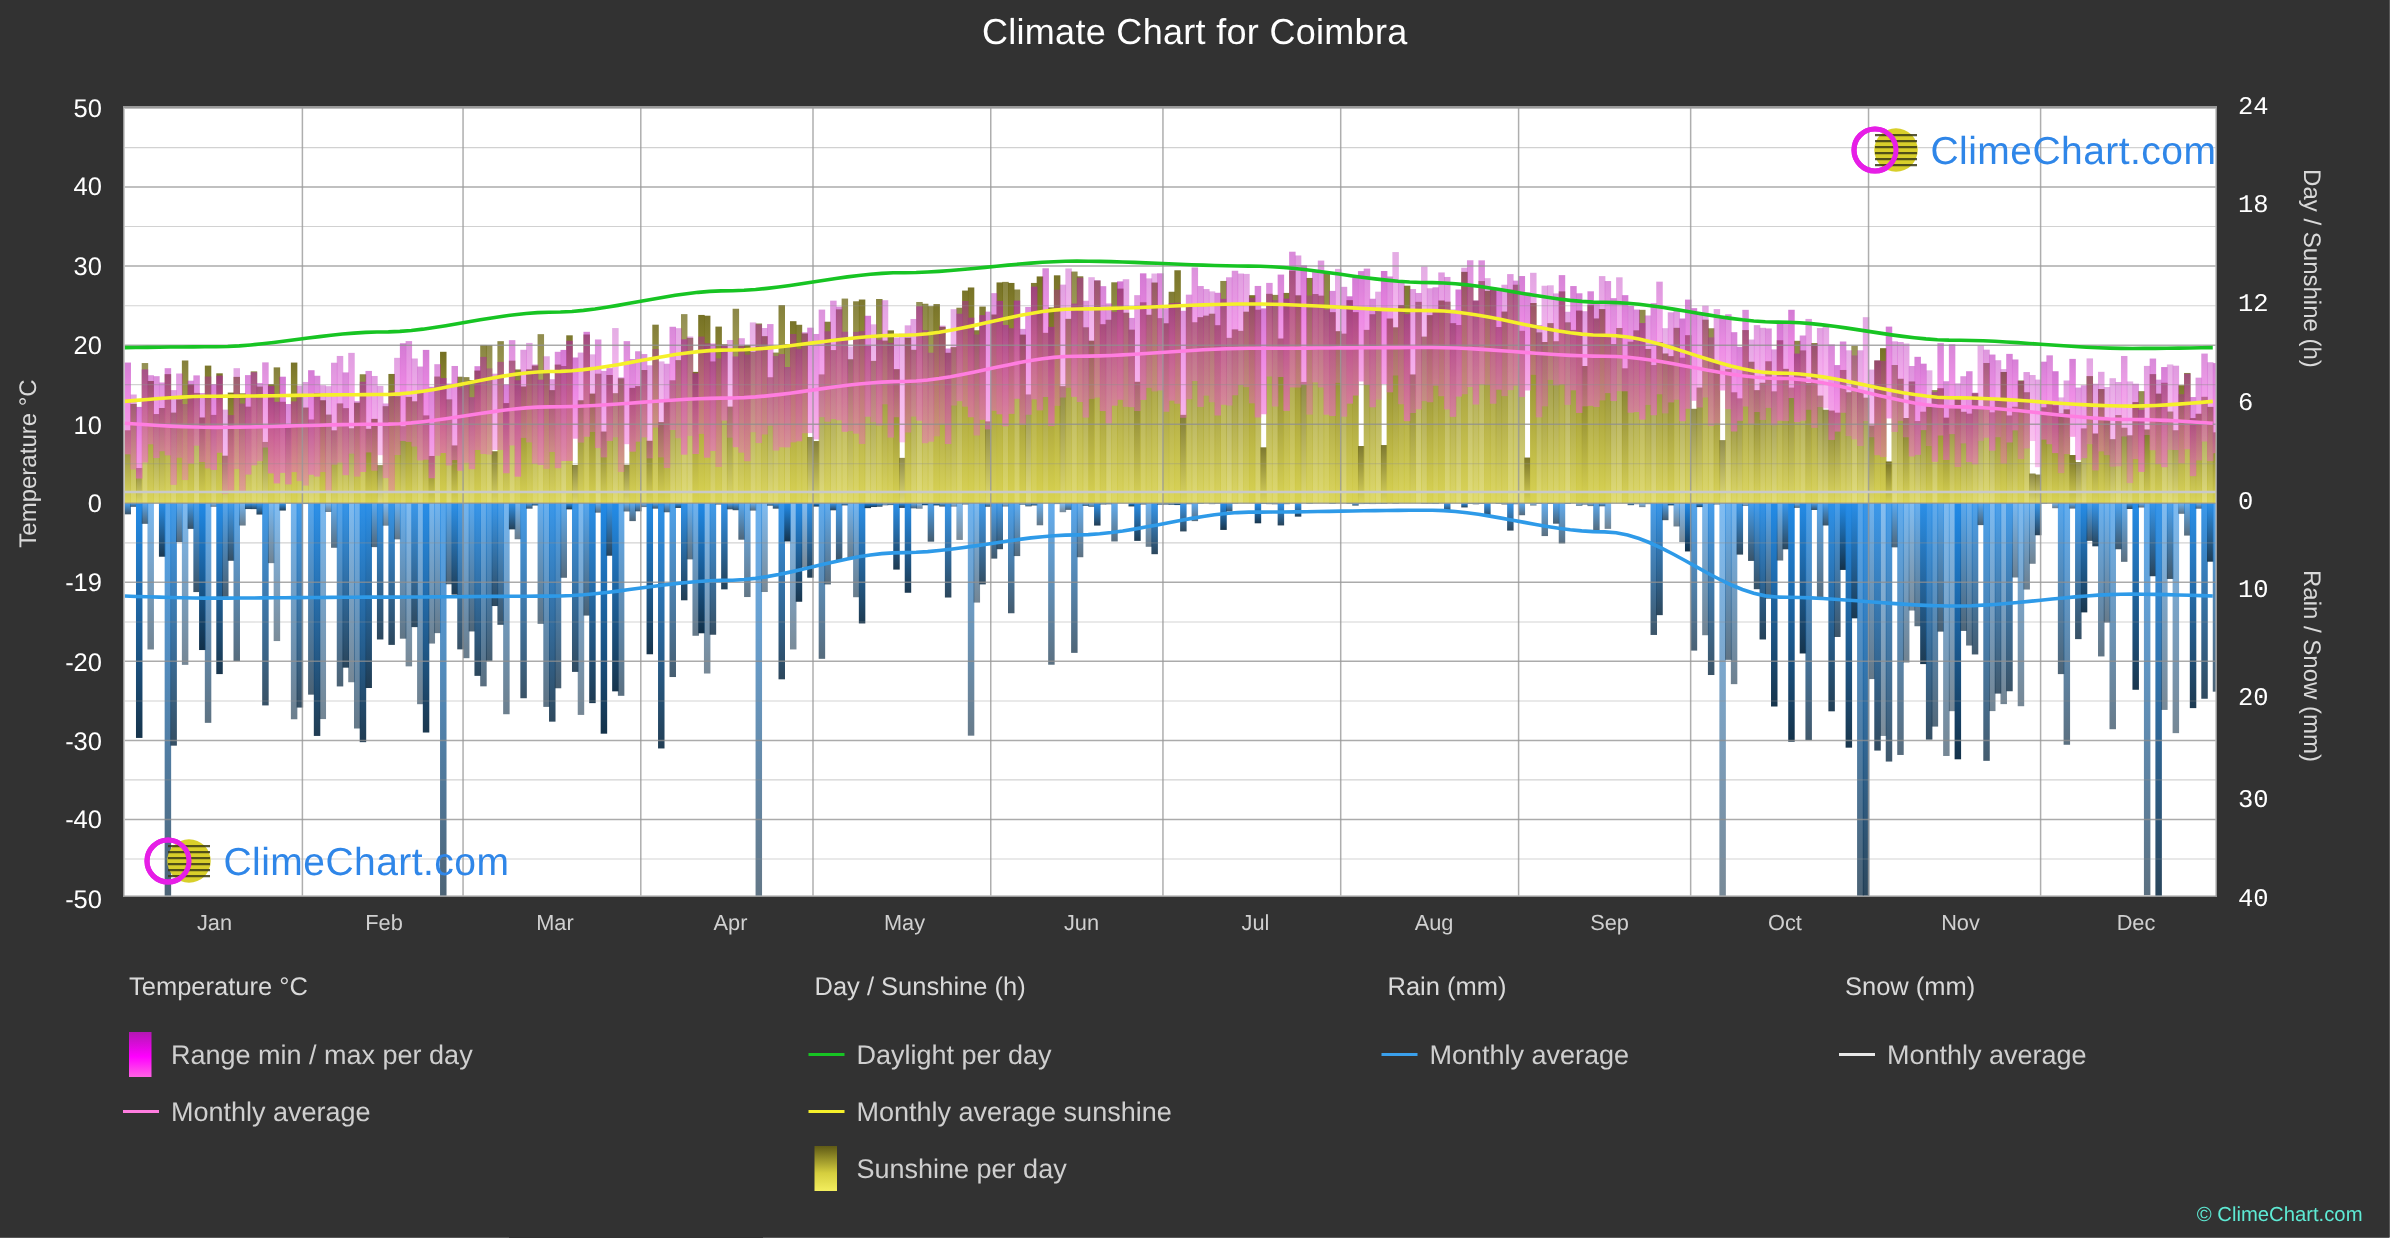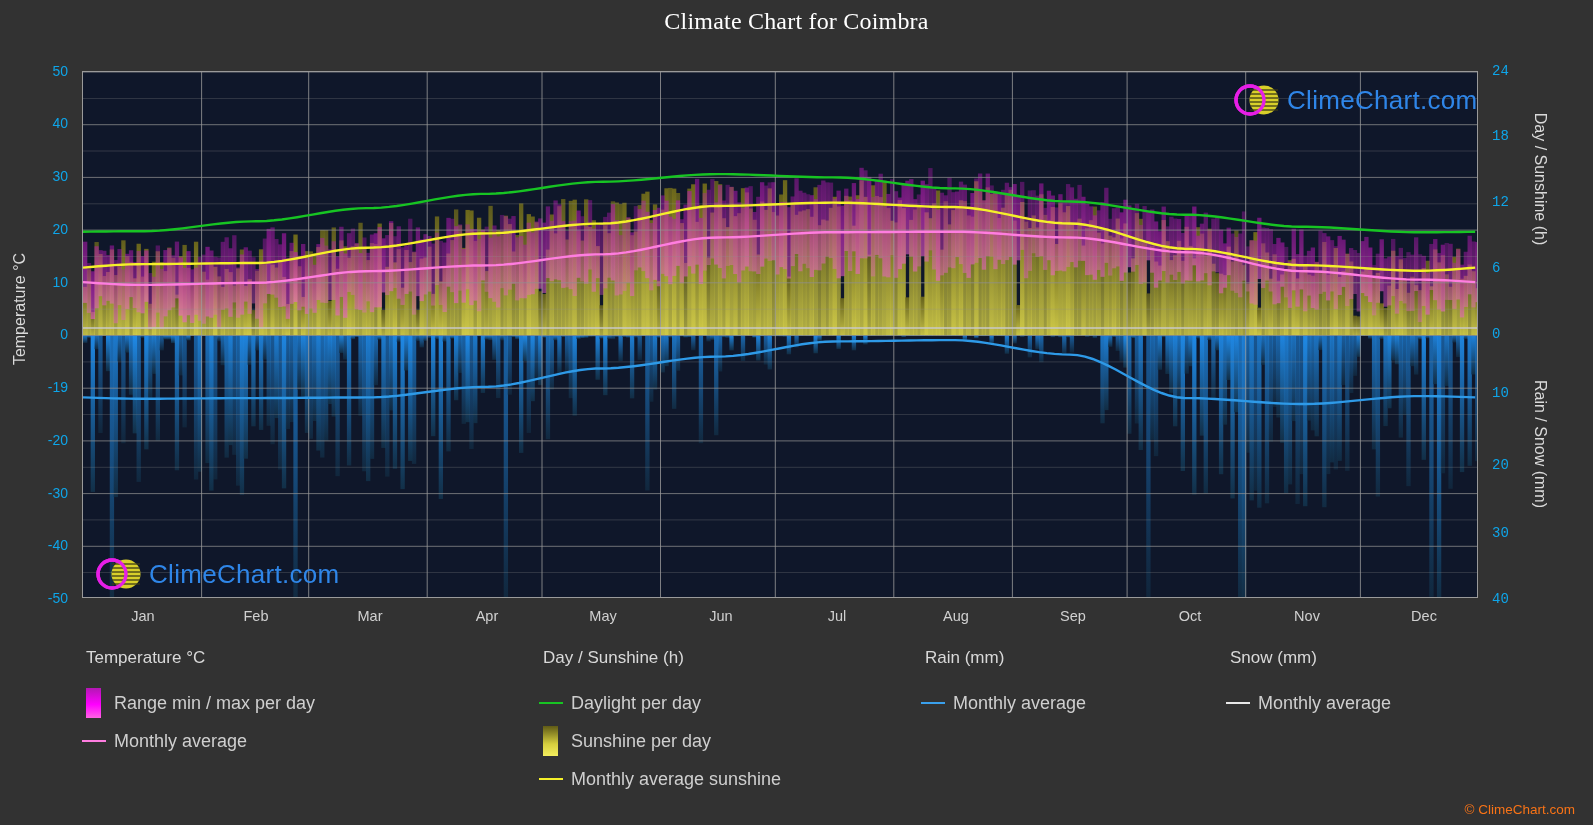--- a/index.html
+++ b/index.html
@@ -25,42 +25,41 @@
 
   
   #title {
     position: absolute;
     left: 0; top: 8px;
     width: 1593px;
     text-align: center;
     font-size: 24px;
     color: #ffffff;
     letter-spacing: .2px;
-    font-family: Liberation Serif, serif;
   }
   #subtitle {
     position: absolute;
     left: 0; top: 42px;
     width: 1593px;
     text-align: center;
     font-size: 14.5px;
     color: #b9b9b9;
   }
 
   
   #plot {
     position: absolute;
     left: 82px;
     top: 71px;
     width: 1396px;
     height: 527px;
     border: 1px solid #9a9a9a;
     box-sizing: border-box;
     overflow: hidden;
-    background: #0f172a;
+    background: #ffffff;
   }
   #plotsvg { position: absolute; left: 0; top: 0; }
 
   
   .axis-title {
     position: absolute;
     font-size: 16px;
     color: #d9d9d9;
     white-space: nowrap;
   }
@@ -84,22 +83,22 @@
     left: 1455px;
     top: 435px;
     transform: rotate(90deg);
     transform-origin: center center;
     width: 170px;
     text-align: center;
   }
 
   .tick-label {
     position: absolute;
-    font-size: 14px;
-    color: #0ea5e9;
+    font-size: 17px;
+    color: #ffffff;
     white-space: nowrap;
   }
   .tick-left  { text-align: right; width: 56px; left: 12px; }
   .tick-right { text-align: left;  width: 56px; left: 1492px; font-family: Liberation Mono, monospace; }
   .tick-x     { text-align: center; width: 120px; font-size: 14.5px; color: #d0d0d0; }
 
   
   #legend {
     position: absolute;
     left: 0; top: 648px;
@@ -140,21 +139,21 @@
     margin-left: -4px;
     margin-right: -5px;
   }
   .sw-line-wrap { width: 15px; display:flex; align-items:center; flex:0 0 auto;}
 
   #copyright {
     position: absolute;
     right: 18px;
     bottom: 8px;
     font-size: 13.5px;
-    color: #f97316;
+    color: #5eead4;
   }
 
   
   .logo { position: absolute; }
   .logo .lg-text {
     font-size: 26px;
     color: #2f86e8;
     letter-spacing: .3px;
   }
 </style>
@@ -1403,28 +1402,28 @@
 
     <div class="lg-col" style="left:543px">
       <div class="lg-head">Day / Sunshine (h)</div>
       <div class="lg-row">
         <span class="sw-line-wrap">
           <span class="sw-line" style="border-top-color:#17c423;"></span>
         </span>
         <span class="lg-label">Daylight per day</span>
       </div>
       <div class="lg-row">
-        <span class="sw-box" style="background:linear-gradient(#5f5a16,#d5ce3e 60%,#f3ee5e);"></span>
-        <span class="lg-label">Sunshine per day</span>
-      </div>
-      <div class="lg-row">
         <span class="sw-line-wrap">
           <span class="sw-line" style="border-top-color:#f5f02a;"></span>
         </span>
         <span class="lg-label">Monthly average sunshine</span>
+      </div>
+      <div class="lg-row">
+        <span class="sw-box" style="background:linear-gradient(#5f5a16,#d5ce3e 60%,#f3ee5e);"></span>
+        <span class="lg-label">Sunshine per day</span>
       </div>
     </div>
 
     <div class="lg-col" style="left:925px">
       <div class="lg-head">Rain (mm)</div>
       <div class="lg-row">
         <span class="sw-line-wrap">
           <span class="sw-line" style="border-top-color:#3aa0ec;"></span>
         </span>
         <span class="lg-label">Monthly average</span>

